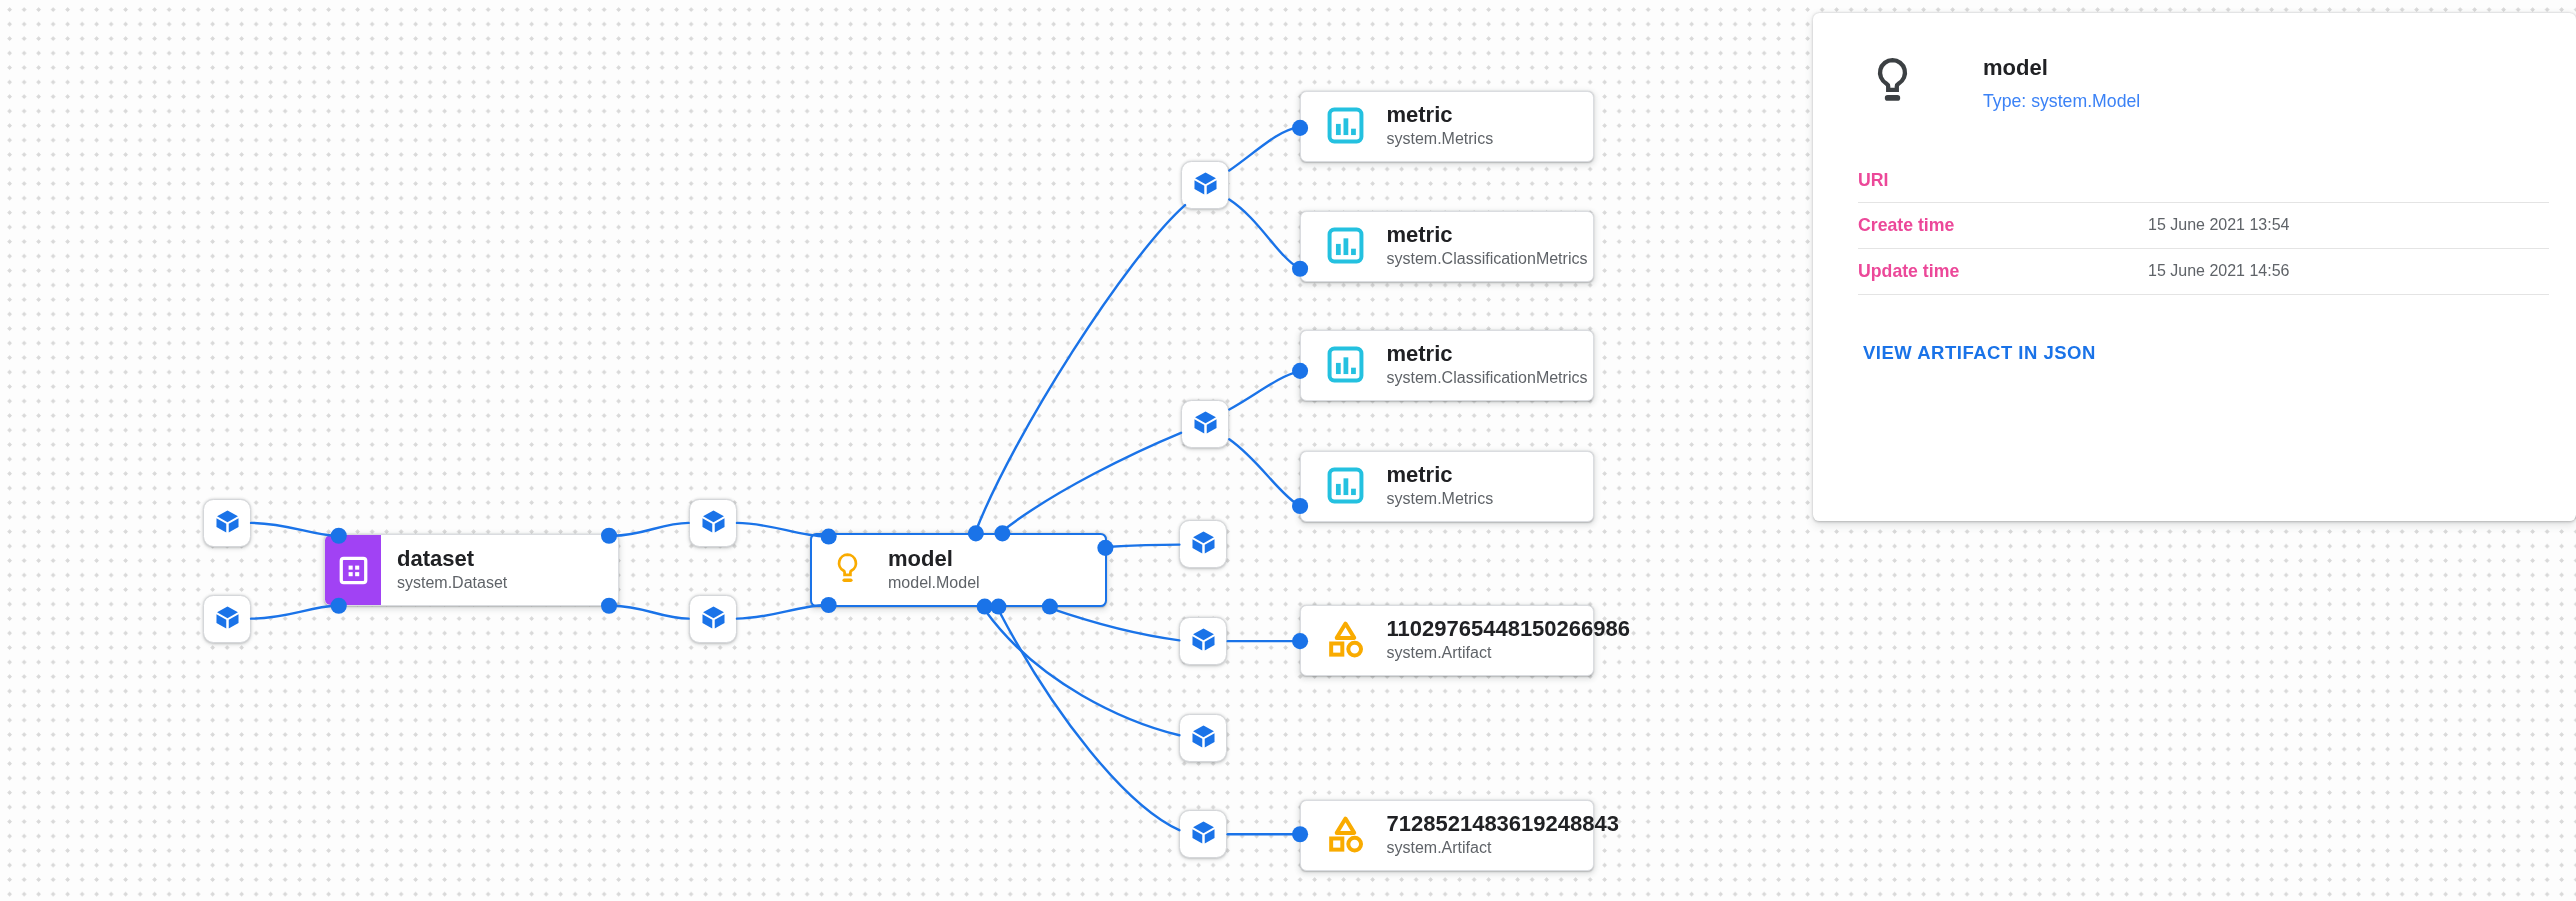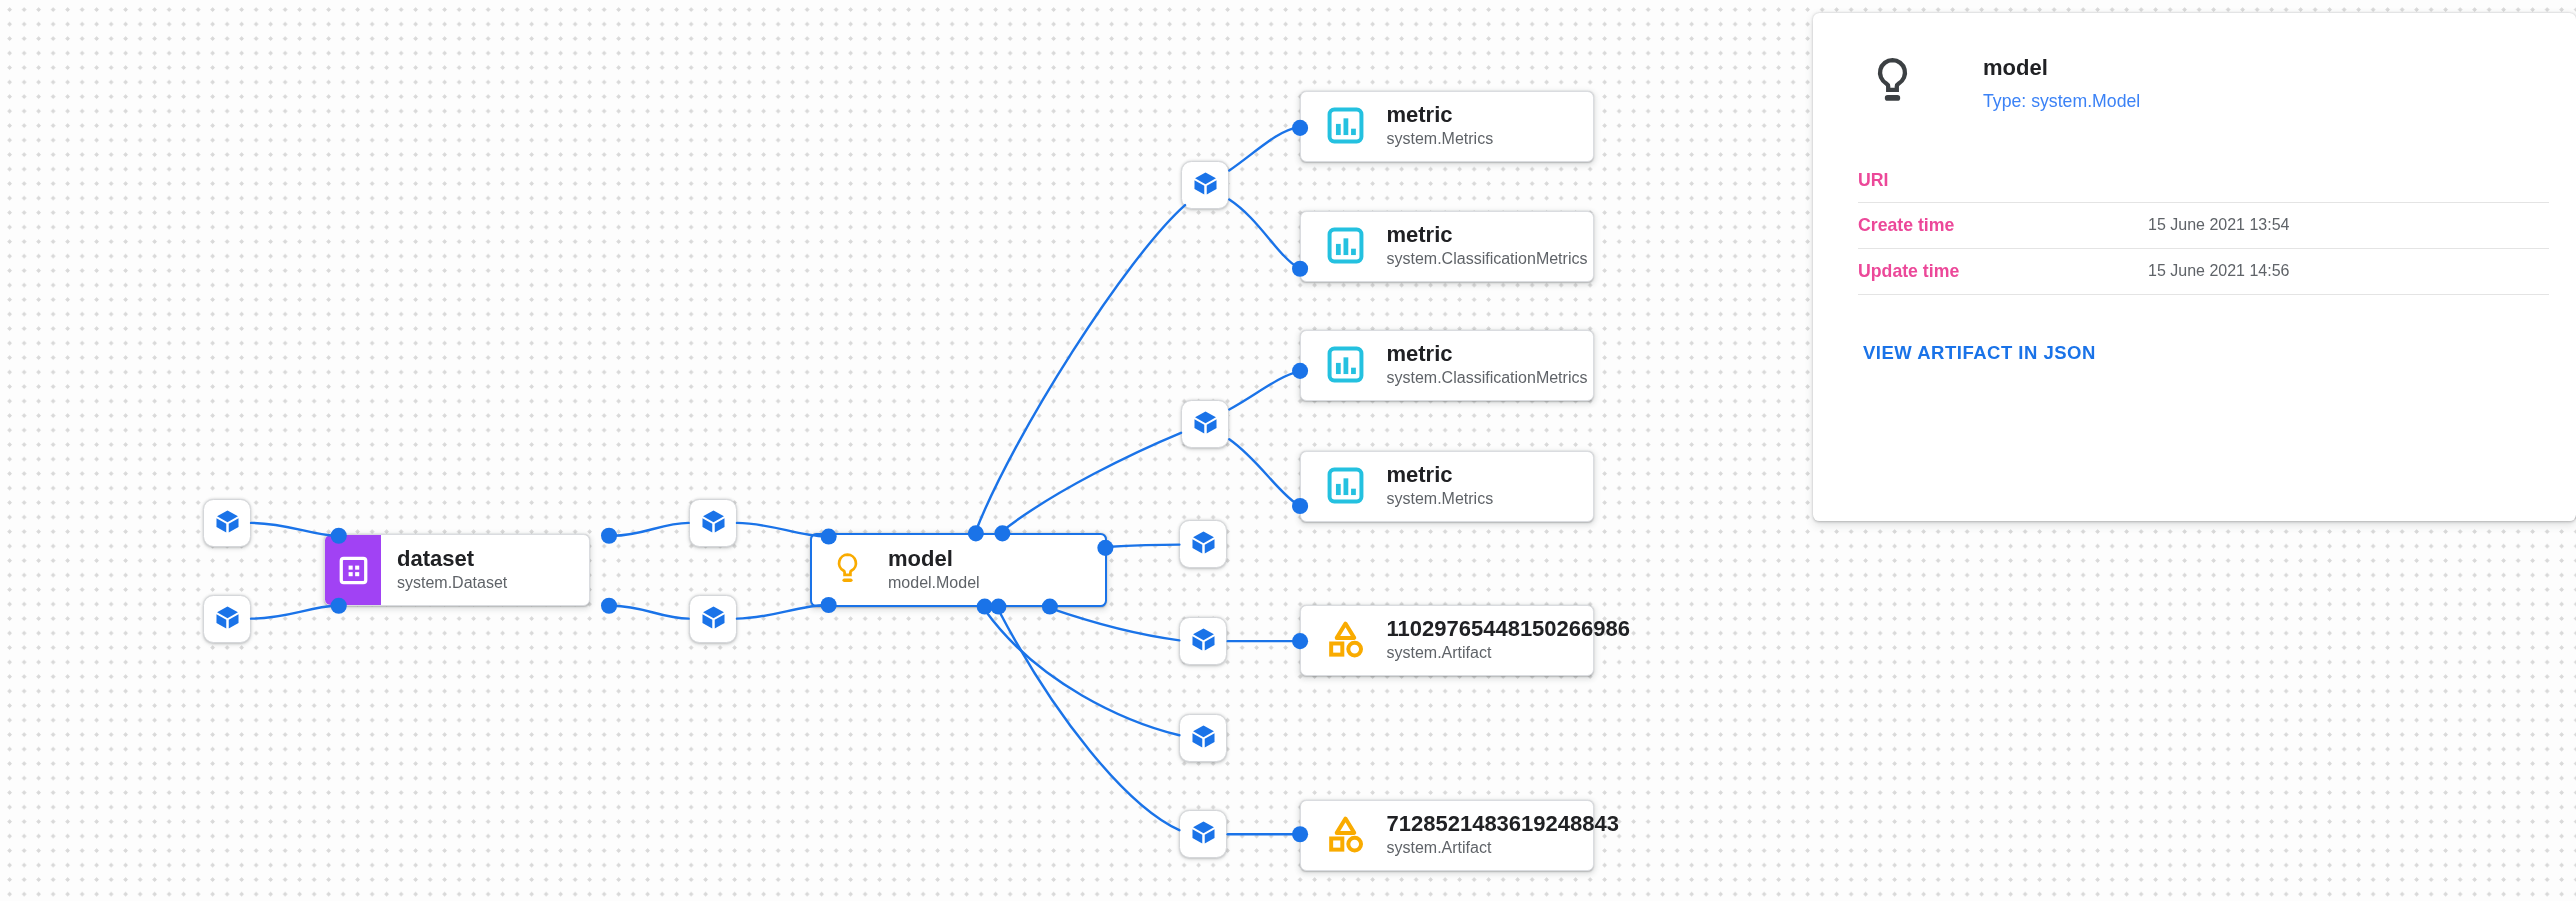--- a/index.html
+++ b/index.html
@@ -18,21 +18,21 @@
   .card{
     position:absolute;background:#fff;border:0.8px solid #dadce0;border-radius:6.4px;
     box-shadow:0 0.8px 1.6px rgba(60,64,67,.30),0 1.6px 4.8px 1.6px rgba(60,64,67,.12);
     display:flex;align-items:center;box-sizing:border-box;
   }
   .card .texts{display:flex;flex-direction:column;justify-content:center;}
   .card .title{font-size:22px;font-weight:bold;color:#202124;line-height:21px;}
   .card .subtitle{font-size:16px;color:#5f6368;line-height:19.3px;margin-top:4px;}
   .card.selected{border:2.4px solid #1a73e8;}
 
-  #card-dataset{left:324px;top:534px;width:266px;height:72px;}
+  #card-dataset{left:324px;top:534px;width:295px;height:72px;}
   #card-dataset .texts{margin-left:72px;}
   .dataset-block{
     position:absolute;left:0;top:0;bottom:0;width:56px;background:#a142f4;
     border-radius:5.6px 0 0 5.6px;display:flex;align-items:center;justify-content:center;
   }
   #card-model{left:810px;top:533px;width:297px;height:74px;}
   #card-model .texts{margin-left:76px;}
   #card-model .bulb{position:absolute;left:21px;top:50%;transform:translateY(-50%);}
 
   .right-card{left:1300px;width:294px;height:71px;}

